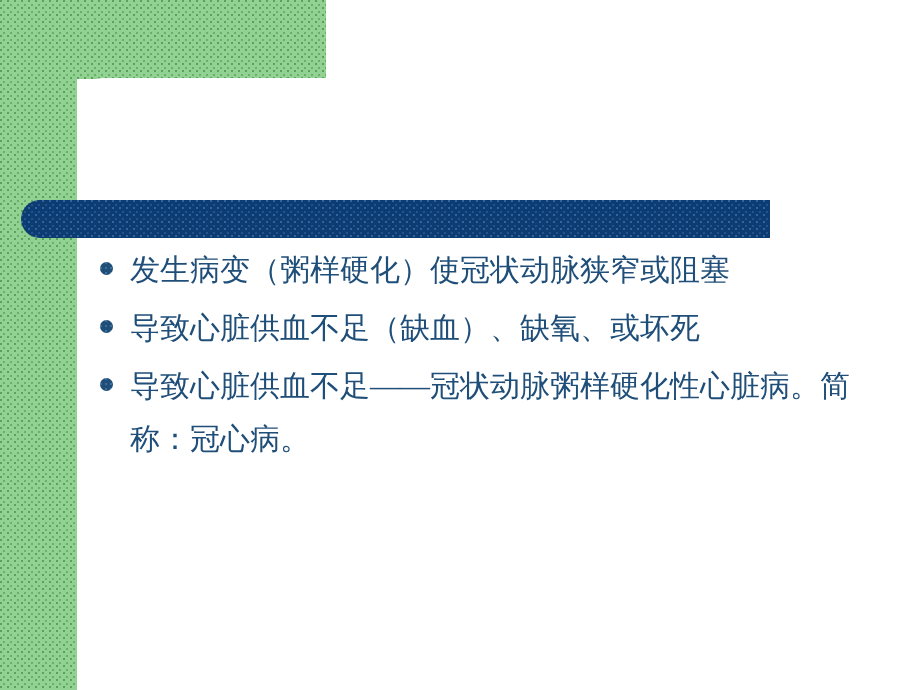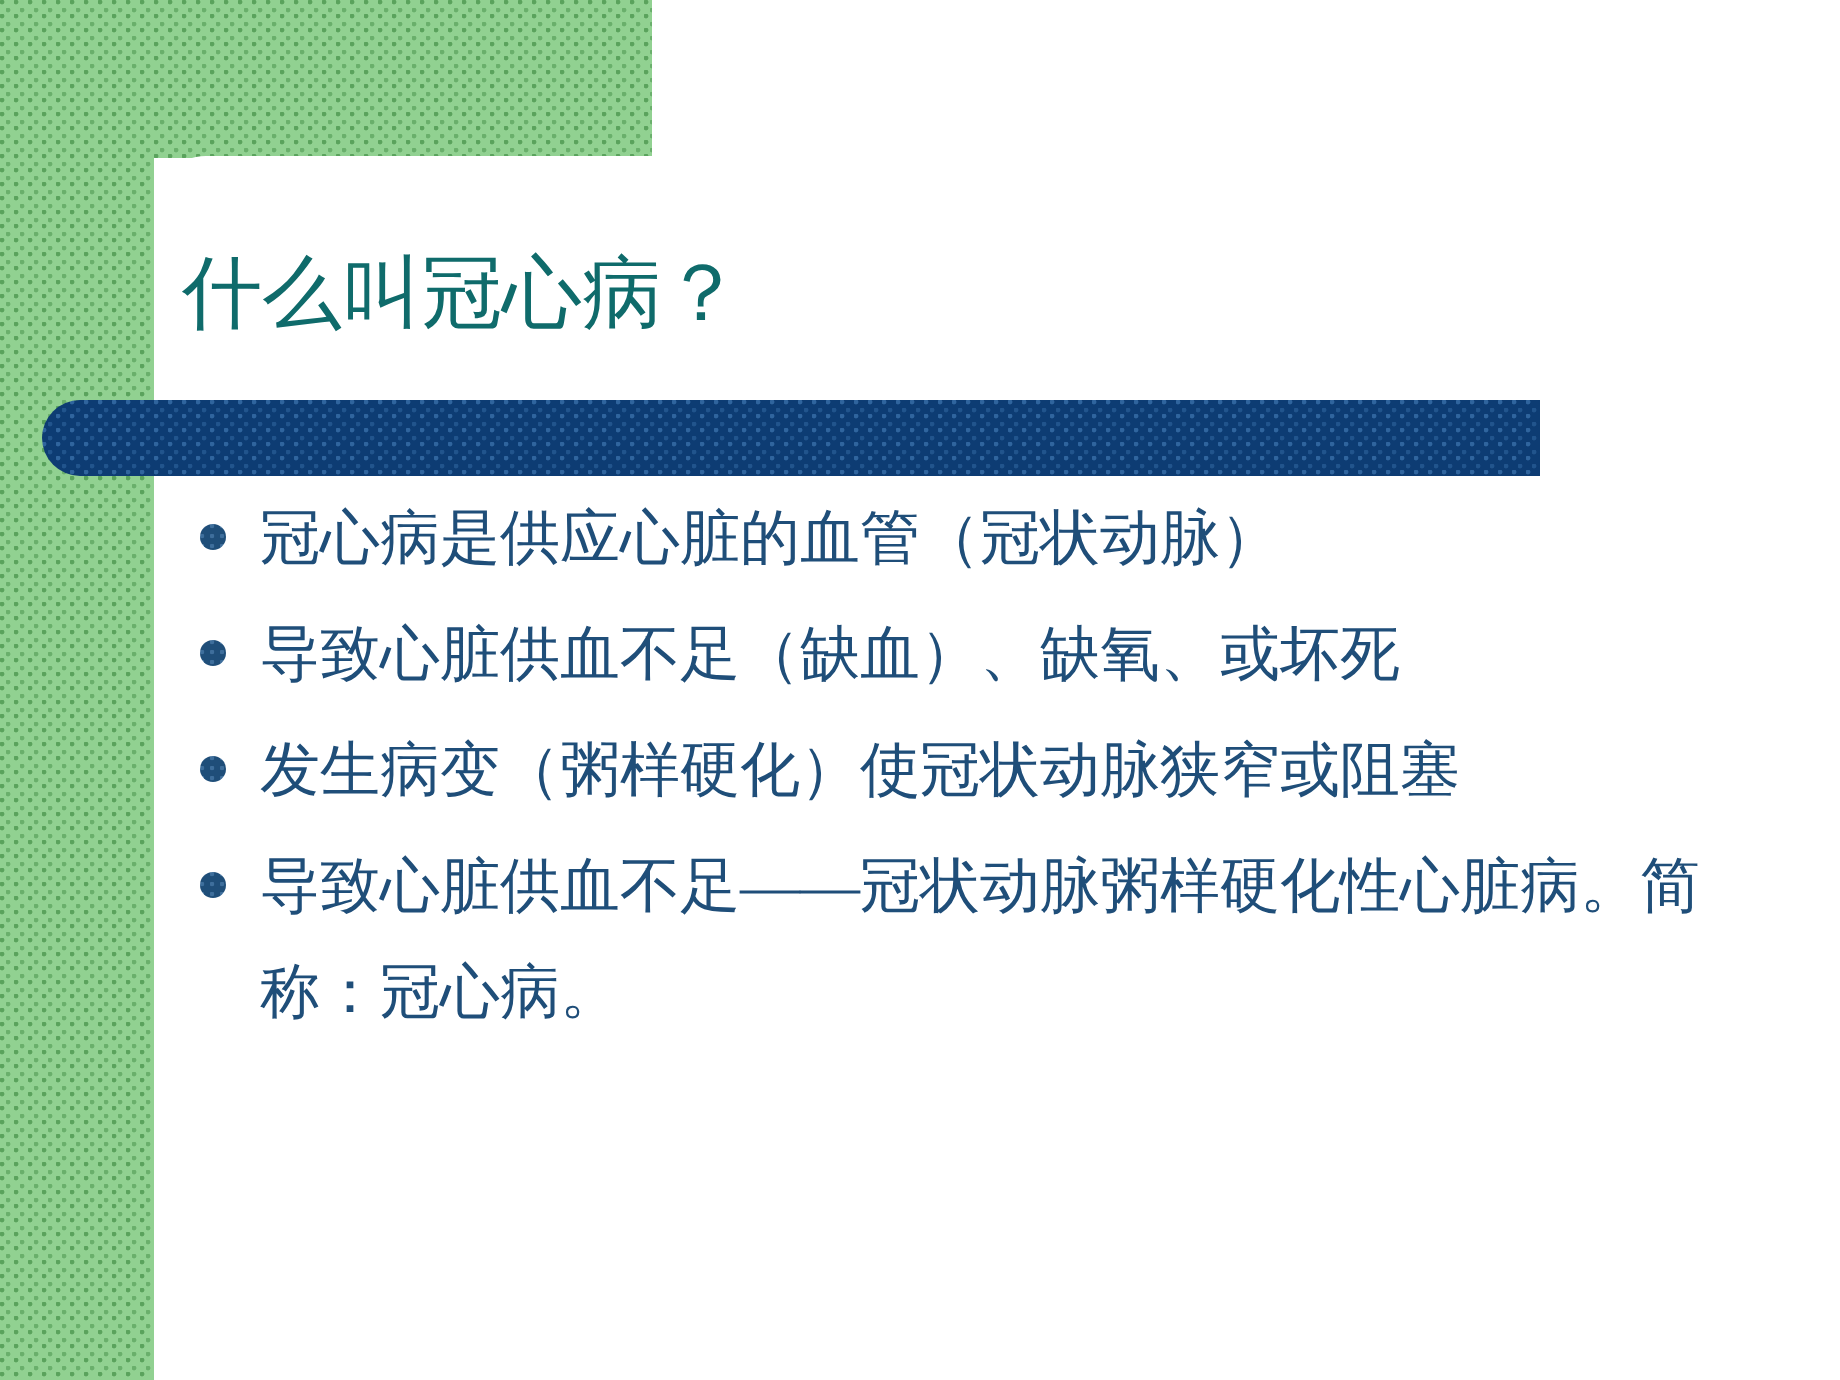--- a/index.html
+++ b/index.html
@@ -125,39 +125,34 @@
 </head>
 <body>
 
 <div id="slide">
 
   <div id="green-top" class="green-tex"></div>
   <div id="green-left" class="green-tex"></div>
 
   <div id="white-card"></div>
 
-  <div id="title">什么叫冠心病？</div>
 
   <div id="accent-bar"></div>
 
   <div id="bullets">
 
+
     <div class="bullet-row">
       <span class="bullet-dot"></span>
-      <span class="bullet-text">冠心病是供应心脏的血管（冠状动脉）</span>
+      <span class="bullet-text">发生病变（粥样硬化）使冠状动脉狭窄或阻塞</span>
     </div>
 
     <div class="bullet-row">
       <span class="bullet-dot"></span>
       <span class="bullet-text">导致心脏供血不足（缺血）、缺氧、或坏死</span>
-    </div>
-
-    <div class="bullet-row">
-      <span class="bullet-dot"></span>
-      <span class="bullet-text">发生病变（粥样硬化）使冠状动脉狭窄或阻塞</span>
     </div>
 
     <div class="bullet-row">
       <span class="bullet-dot"></span>
       <span class="bullet-text">导致心脏供血不足——冠状动脉粥样硬化性心脏病。简称：冠心病。</span>
     </div>
 
   </div>
 
 </div>

